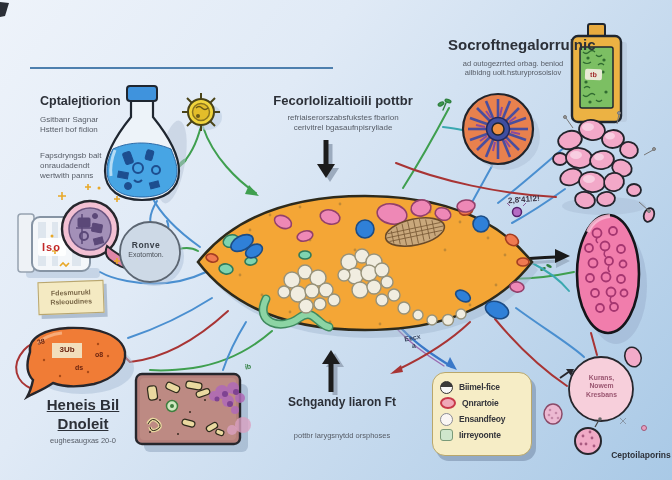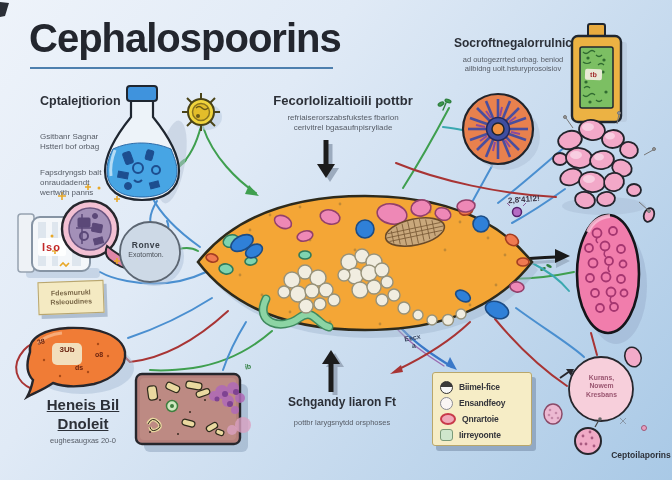--- a/index.html
+++ b/index.html
@@ -8,48 +8,48 @@
     background:linear-gradient(128deg,#eef3fa 0%,#e0eaf6 34%,#c6daee 66%,#a9c9e6 100%);
     font-family:"Liberation Sans",sans-serif;
   }
   svg{position:absolute;left:0;top:0;}
   .t{position:absolute;color:#565c66;line-height:1.25;}
   .hd{font-weight:bold;color:#2c3038;}
   .ctr{text-align:center;}
   #title{left:29px;top:13px;font-size:40px;font-weight:800;color:#23262e;letter-spacing:-1px;}
   #title-rule{position:absolute;left:30px;top:67px;width:303px;height:2px;background:#4d7fae;}
   #blk-topleft{left:40px;top:94px;width:110px;font-size:8px;}
-  #blk-topleft .hd{font-size:12.5px;margin-bottom:22px;}
+  #blk-topleft .hd{font-size:12.5px;margin-bottom:5px;}
   #blk-topleft .gap{margin-top:16px;}
   #blk-center{left:252px;top:93px;width:182px;font-size:8px;}
   #blk-center .hd{font-size:13px;margin-bottom:4px;}
   #blk-topright{left:448px;top:36px;width:130px;font-size:7.5px;}
-  #blk-topright .hd{font-size:12px;margin-bottom:4px;}
+  #blk-topright .hd{font-size:15px;margin-bottom:4px;}
   #micro-note{left:508px;top:195px;font-size:8px;font-weight:bold;color:#3a3344;transform:rotate(-5deg);}
   #iso{left:42px;top:241px;font-size:11px;font-weight:800;color:#c22828;letter-spacing:1px;text-shadow:0 0 2px #fff;}
   #ronve{left:119px;top:240px;width:54px;font-size:7px;color:#4a5058;}
   #ronve .hd{font-size:8.5px;color:#394049;letter-spacing:.5px;}
   #sticky{left:38px;top:281px;width:66px;height:33px;background:#f4eac2;border:1.5px solid #b8a670;
           box-shadow:3px 4px 0 rgba(100,125,155,.4);transform:rotate(-2deg);
           font-size:7px;font-weight:bold;color:#7a6848;text-align:center;padding-top:7px;box-sizing:border-box;}
   .blobtxt{position:absolute;font-weight:bold;color:#6a2410;}
-  #blob-main{left:52px;top:343px;width:30px;height:22px;background:#f2dfbc;border-radius:5px;
+  #blob-main{left:52px;top:343px;width:30px;height:15px;background:#f2dfbc;border-radius:0;
              font-size:8px;text-align:center;line-height:13px;}
   #blob-a{left:95px;top:351px;font-size:7px;}
   #blob-b{left:75px;top:364px;font-size:7px;}
   #blob-c{left:37px;top:338px;font-size:7px;transform:rotate(-10deg);}
   #blk-botleft{left:24px;top:396px;width:118px;font-size:7.5px;}
   #blk-botleft .hd{font-size:15px;margin-bottom:2px;text-decoration:underline;}
   #blk-botcenter{left:260px;top:395px;width:164px;font-size:7.5px;}
-  #blk-botcenter .hd{font-size:12px;margin-bottom:8px;}
+  #blk-botcenter .hd{font-size:12px;margin-bottom:21px;}
   #tiny-note{left:405px;top:334px;font-size:7px;font-weight:bold;color:#3a4660;transform:rotate(-10deg);text-align:center;line-height:1.1;}
   #slide-sprig{left:245px;top:363px;font-size:7px;font-weight:bold;color:#2f7f3f;transform:rotate(-12deg);}
   #battery-glyph{left:585px;top:69px;width:17px;height:11px;background:#e8ead6;border-radius:2px;
                  font-size:7px;font-weight:bold;color:#a02828;text-align:center;line-height:11px;transform:rotate(2deg);}
-  #legend{left:432px;top:372px;width:100px;height:74px;background:#f6edc6;border:1.5px solid #b9a76b;border-radius:3px;
+  #legend{left:432px;top:372px;width:100px;height:84px;background:#f6edc6;border:1.5px solid #b9a76b;border-radius:13px;
           box-shadow:4px 5px 0 rgba(90,110,140,.4);box-sizing:border-box;padding:6px 7px;}
   .lg-row{display:flex;align-items:center;gap:6px;height:16px;}
   .lg-label{font-size:8.5px;font-weight:bold;color:#35363c;letter-spacing:-.2px;}
   .lg-ic{flex:0 0 auto;display:inline-block;}
   #ic-half{width:11px;height:11px;border-radius:50%;border:1.5px solid #333;
            background:linear-gradient(180deg,#3a3a3a 0 50%,#f8f8f8 50% 100%);}
   #ic-oval{width:12px;height:8px;border-radius:50%;border:2px solid #c83a4a;background:#f0a8b8;}
   #ic-circle{width:11px;height:11px;border-radius:50%;border:1.5px solid #8a8a92;background:#faf6f4;}
   #ic-square{width:11px;height:10px;border-radius:3px;border:1.5px solid #7a9a78;background:#cfe6cc;}
   #pinkcircle-text{left:573px;top:374px;width:57px;font-size:6.8px;font-weight:bold;color:#9a5570;line-height:1.25;}
@@ -524,27 +524,26 @@
     <circle cx="600" cy="419" r="1.8" fill="#666"></circle>
     <g stroke="#8a98a8" stroke-width="1">
       <path d="M 620,418 l 6,6 M 626,418 l -6,6"></path>
     </g>
     <circle cx="644" cy="428" r="2.5" fill="#e8a0c0" stroke="#a05878" stroke-width="1"></circle>
     <path d="M 560,378 L 570,371" stroke="#26262c" stroke-width="2"></path>
     <polygon points="574,369 566,369 571,376" fill="#26262c"></polygon>
   </g>
 </svg>
 
-  <div id="title" class="t">Cephalospoorins</div>
   <div id="title-rule"></div>
 
   <div id="blk-topleft" class="t">
     <div class="hd">Cptalejtiorion</div>
     <div>Gsitbanr Sagnar</div>
-    <div>Hstterl bof orbag</div>
+    <div>Hstterl bof fidion</div>
     <div class="gap">Fapsdryngsb balt</div>
     <div>onraudadendt</div>
     <div>wertwith panns</div>
   </div>
 
   <div id="blk-center" class="t ctr">
     <div class="hd">Fecorlolizaltioili pottbr</div>
     <div>refriaiserorszabsfukstes fbarion</div>
     <div>cerivitrel bgasaufnpisryliade</div>
   </div>
@@ -589,26 +588,26 @@
     <div>Eecx</div>
     <div>a</div>
   </div>
 
   <div id="legend" class="t">
     <div class="lg-row">
       <span id="ic-half" class="lg-ic"></span>
       <span class="lg-label">Biimel-fice</span>
     </div>
     <div class="lg-row">
+      <span id="ic-oval" class="lg-ic"></span>
+      <span class="lg-label">Qnrartoie</span>
+    </div>
+    <div class="lg-row">
       <span id="ic-circle" class="lg-ic"></span>
       <span class="lg-label">Ensandfeoy</span>
-    </div>
-    <div class="lg-row">
-      <span id="ic-oval" class="lg-ic"></span>
-      <span class="lg-label">Qnrartoie</span>
     </div>
     <div class="lg-row">
       <span id="ic-square" class="lg-ic"></span>
       <span class="lg-label">Iirreyoonte</span>
     </div>
   </div>
 
   <div id="pinkcircle-text" class="t ctr">
     <div>Kurans,</div>
     <div>Nowem</div>

